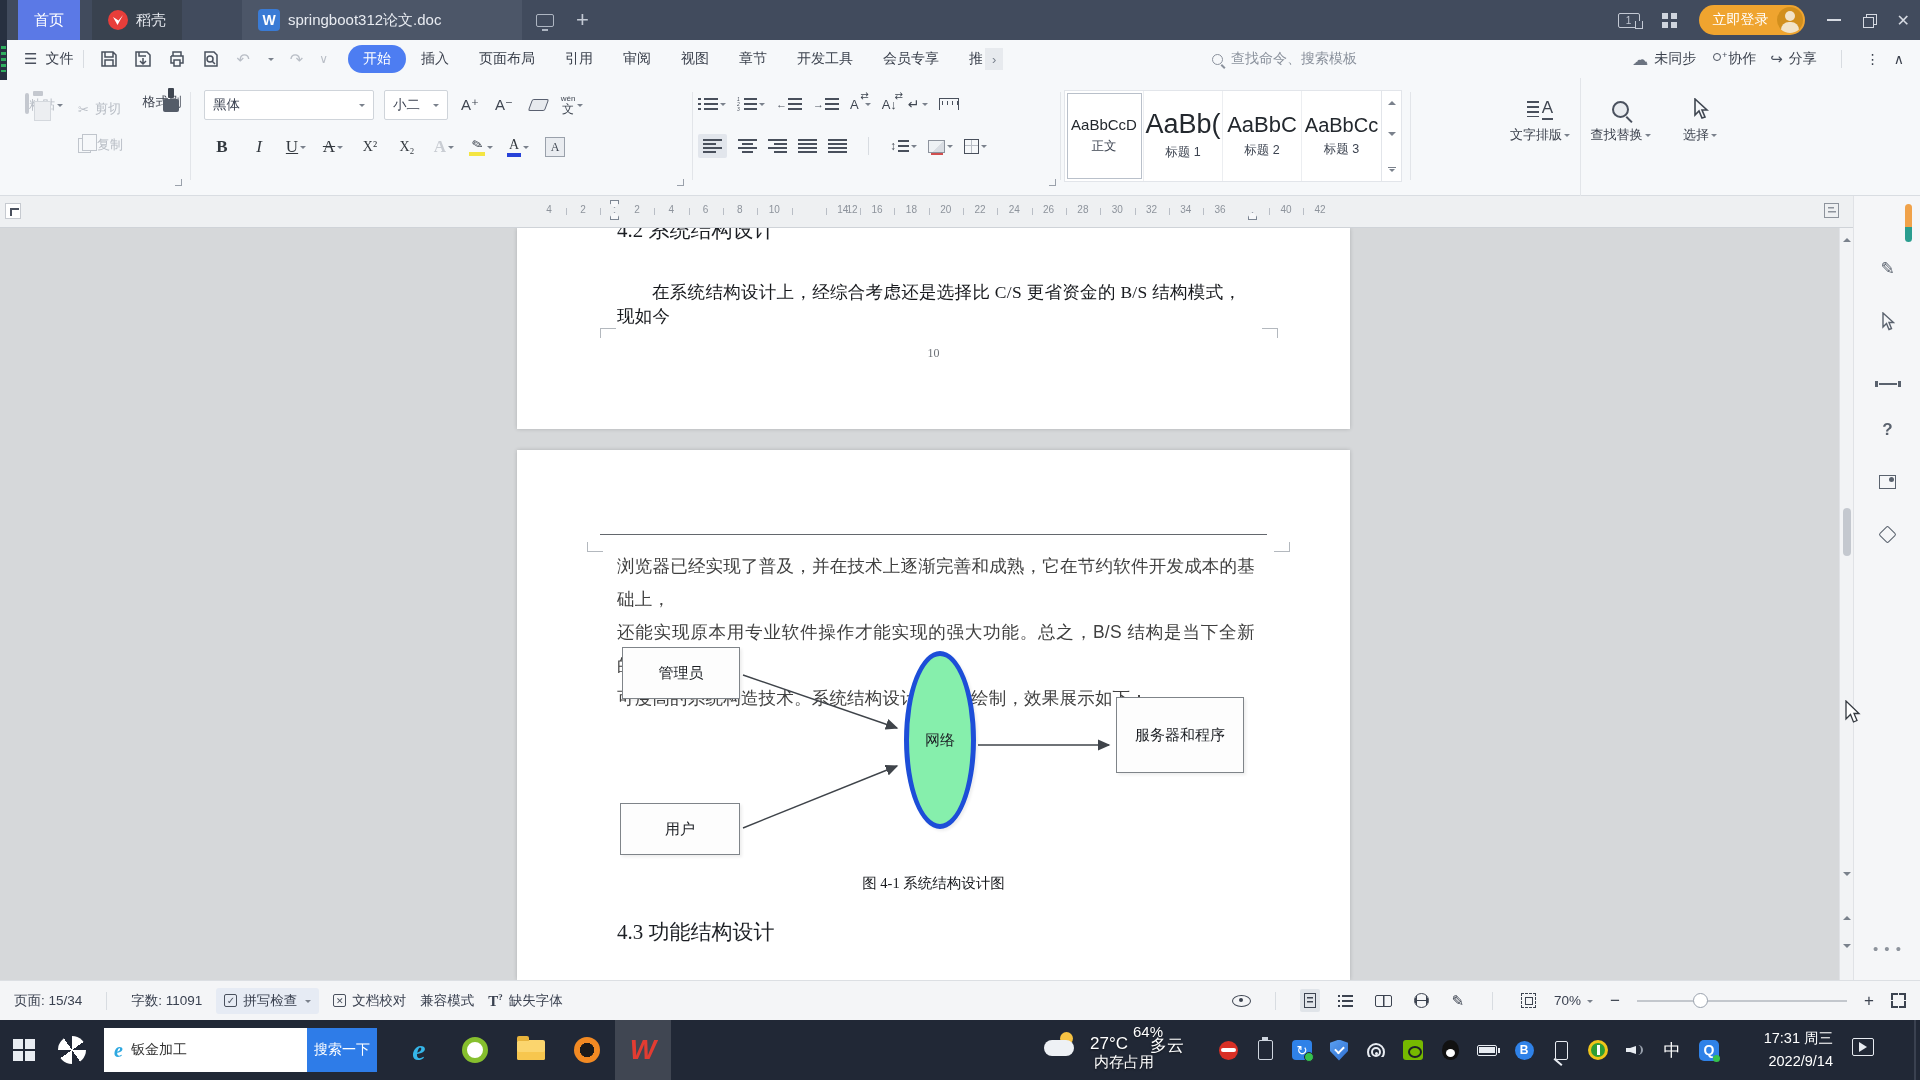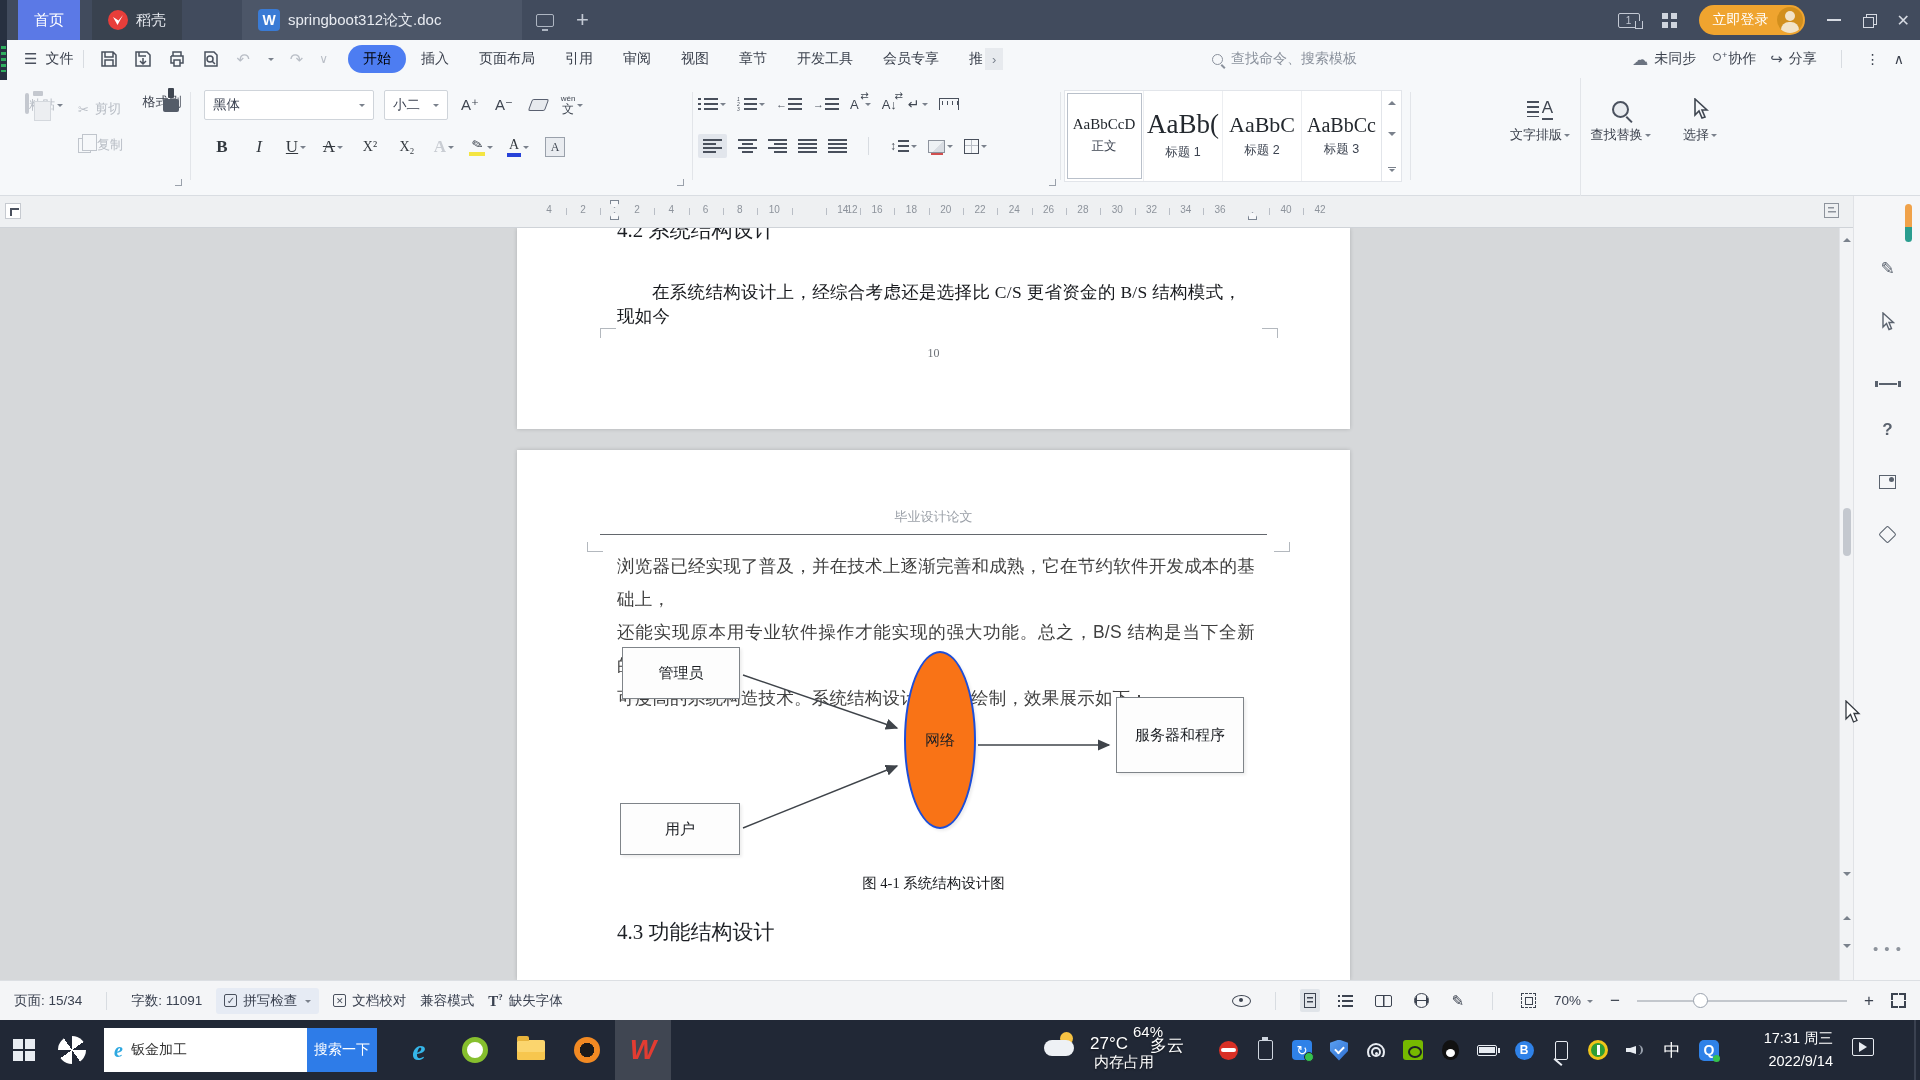--- a/index.html
+++ b/index.html
@@ -37,21 +37,21 @@
 .file-group{display:flex;align-items:center;gap:8px;margin-left:24px}
 .mb-glyph{font-size:15px;color:#4a515e}
 .vdiv{width:1px;height:18px;background:#d8dce1;margin:0 10px}
 .quick{display:flex;align-items:center;gap:16px;margin-left:6px}
 .qico{width:18px;height:18px;stroke:#4a515e;fill:none;stroke-width:1.5}
 .gray-g{color:#b9bec6;font-size:16px}
 .car{width:0;height:0;border:4px solid transparent;border-top-color:#7a818c;margin-left:2px;display:inline-block;transform:translateY(2px)}
 .car.sm{border-width:3px}
 .mtabs{display:flex;align-items:center;gap:0;margin-left:20px}
 .mtab{padding:0 15px;height:28px;display:flex;align-items:center;border-radius:15px;white-space:nowrap}
-.mtab.active{background:#4d7df2;color:#000000}
+.mtab.active{background:#4d7df2;color:#ffffff}
 .mtab.cut{max-width:40px;overflow:hidden;padding-right:0}
 .more-box{width:18px;height:22px;background:#e7eaee;color:#7a828d;display:flex;align-items:center;justify-content:center;font-size:13px;margin-left:2px}
 .msearch{position:absolute;left:1212px;display:flex;align-items:center;gap:8px;color:#8a919c}
 .i-magnifier{width:11px;height:11px;border:1.6px solid #8a919c;border-radius:50%;position:relative;display:inline-block}
 .i-magnifier::after{content:"";position:absolute;left:9px;top:9px;width:5px;height:1.6px;background:#8a919c;transform:rotate(45deg);transform-origin:0 0}
 .mright{position:absolute;right:16px;display:flex;align-items:center;gap:14px;color:#3b414d}
 .mitem{display:flex;align-items:center;gap:6px}
 .i-cloud{color:#6b7380;font-size:16px}
 .i-person{width:12px;height:12px;position:relative;display:inline-block}
 .i-person::before{content:"";position:absolute;left:3px;top:0;width:6px;height:6px;border:1.4px solid #4a515e;border-radius:50%}
@@ -126,21 +126,21 @@
 .i-spacing .ud{font-size:12px}
 .i-spacing .ln{width:11px;height:12px;background:repeating-linear-gradient(to bottom,#49505c 0 2px,transparent 2px 5px)}
 .i-shade{width:17px;height:13px;border:1px solid #8d939d;background:linear-gradient(135deg,#eef1f4 55%,#d9dde3 55%);position:relative}
 .i-shade::after{content:"";position:absolute;left:2px;bottom:-3px;width:12px;height:2px;background:#d04f4f}
 .i-borders{width:15px;height:15px;border:1.2px solid #49505c;background:linear-gradient(#b9bec6,#b9bec6) 50% 0/1.2px 100% no-repeat,linear-gradient(#b9bec6,#b9bec6) 0 50%/100% 1.2px no-repeat}
 
 .g-styles{left:1064px;width:338px;top:12px;height:92px;display:flex}
 .sgallery{display:flex;border:1px solid #e2e5ea;background:#fff;height:92px}
 .scell{width:79px;border-right:1px solid #eceef1;display:flex;flex-direction:column;align-items:center;justify-content:center;gap:6px}
 .scell.sel{outline:1.5px solid #b9c0ca;outline-offset:-3px}
-.samp{font-family:Liberation Serif, serif;color:#23282e;line-height:1;white-space:nowrap}
+.samp{font-family:Liberation Sans, sans-serif;color:#23282e;line-height:1;white-space:nowrap}
 .s0{font-size:15px}.s1{font-size:27px}.s2{font-size:22px}.s3{font-size:20px}
 .sname{font-size:12.5px;color:#3c4350}
 .sarrows{width:20px;display:flex;flex-direction:column;align-items:center;justify-content:space-between;padding:6px 0;background:#fff;border:1px solid #e2e5ea;border-left:none}
 .tri-u{width:0;height:0;border:4px solid transparent;border-bottom-color:#7a818c}
 .tri-d{width:0;height:0;border:4px solid transparent;border-top-color:#7a818c}
 .tri-dl{width:8px;border-top:1.5px solid #7a818c;padding-top:1px;display:flex;justify-content:center}
 
 .g-tools{left:1500px;width:240px;display:flex}
 .bigbtn{width:80px;padding-top:14px;text-align:center;font-size:13px;color:#3b414d}
 .bigbtn .ic{height:34px;display:flex;align-items:center;justify-content:center}
@@ -177,21 +177,21 @@
 .cm-br{border-right:1.5px solid #b3b8be;border-top:1.5px solid #b3b8be}
 .p2-header{position:absolute;left:0;width:100%;top:58px;text-align:center;font-size:13px;color:#9ba0a8}
 .p2-hline{position:absolute;left:83px;right:83px;top:84px;border-bottom:1.2px solid #63676d}
 .doclines{position:absolute;left:100px;right:95px;top:100px}
 .docline{font-size:17.5px;line-height:33px;color:#404040;text-align:justify;letter-spacing:.2px}
 .diagram{position:absolute;left:0;top:195px;width:833px;height:220px}
 .dbox{position:absolute;border:1px solid #7f8489;background:#fdfdfd;box-shadow:2px 2px 3px rgba(0,0,0,.07);display:flex;align-items:center;justify-content:center;font-size:15px;color:#1c1f24}
 .db-admin{left:105px;top:2px;width:118px;height:52px}
 .db-user{left:103px;top:158px;width:120px;height:52px}
 .db-server{left:599px;top:52px;width:128px;height:76px}
-.dellipse{position:absolute;left:387px;top:6px;width:72px;height:178px;border:2px solid #1d4ed8;border-radius:50%;background:#f97316;box-shadow:2px 2px 3px rgba(0,0,0,.07);display:flex;align-items:center;justify-content:center;font-size:15px;color:#1c1f24}
+.dellipse{position:absolute;left:387px;top:6px;width:72px;height:178px;border:5px solid #1d4ed8;border-radius:50%;background:#86efac;box-shadow:2px 2px 3px rgba(0,0,0,.07);display:flex;align-items:center;justify-content:center;font-size:15px;color:#1c1f24}
 .darrows{position:absolute;left:0;top:0;width:833px;height:220px}
 .caption{position:absolute;left:0;width:100%;top:424px;text-align:center;font-size:14.5px;color:#17191d}
 .p2-heading{position:absolute;left:100px;top:468px;font-size:21px;color:#1c1f24;font-weight:500}
 
 .vscroll{position:absolute;left:1839px;top:228px;width:14px;height:752px;background:#f2f3f5;border-left:1px solid #e0e2e6}
 .sb-up{position:absolute;left:3px;top:6px}
 .sb-thumb{position:absolute;left:3px;top:280px;width:8px;height:48px;background:#c4c8cf;border-radius:4px}
 .sb-down{position:absolute;left:3px;top:644px}
 .sb-pgup{position:absolute;left:3px;top:684px}
 .sb-pgdn{position:absolute;left:3px;top:716px}
@@ -683,21 +683,20 @@
   <div class="docarea">
     <div class="page p1">
       <div class="p1-heading serif">4.2 系统结构设计</div>
       <div class="p1-body serif">在系统结构设计上，经综合考虑还是选择比 C/S 更省资金的 B/S 结构模式，现如今</div>
       <span class="cmark cm-bl" style="left:83px;top:100px"></span>
       <span class="cmark cm-br" style="right:72px;top:100px"></span>
       <div class="pagenum serif">10</div>
     </div>
 
     <div class="page p2">
-      <div class="p2-header serif">毕业设计论文</div>
       <div class="p2-hline"></div>
       <span class="cmark cm-bl" style="left:70px;top:92px;transform:scaleY(-1)"></span>
       <span class="cmark cm-br" style="right:60px;top:92px;transform:scaleY(-1)"></span>
       <div class="doclines">
         <div class="docline">浏览器已经实现了普及，并在技术上逐渐完善和成熟，它在节约软件开发成本的基础上，</div>
         <div class="docline">还能实现原本用专业软件操作才能实现的强大功能。总之，B/S 结构是当下全新的，认</div>
         <div class="docline">可度高的系统构造技术。系统结构设计图通过绘制，效果展示如下：</div>
       </div>
 
       <div class="diagram">

